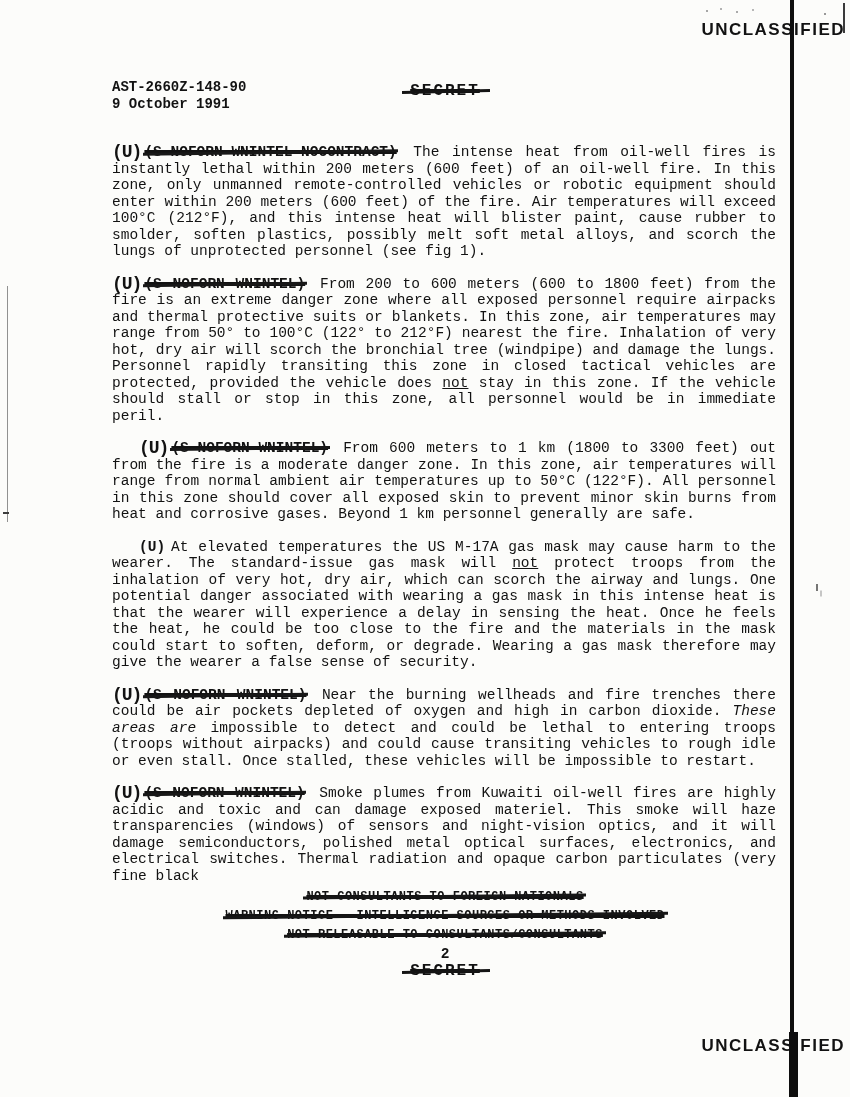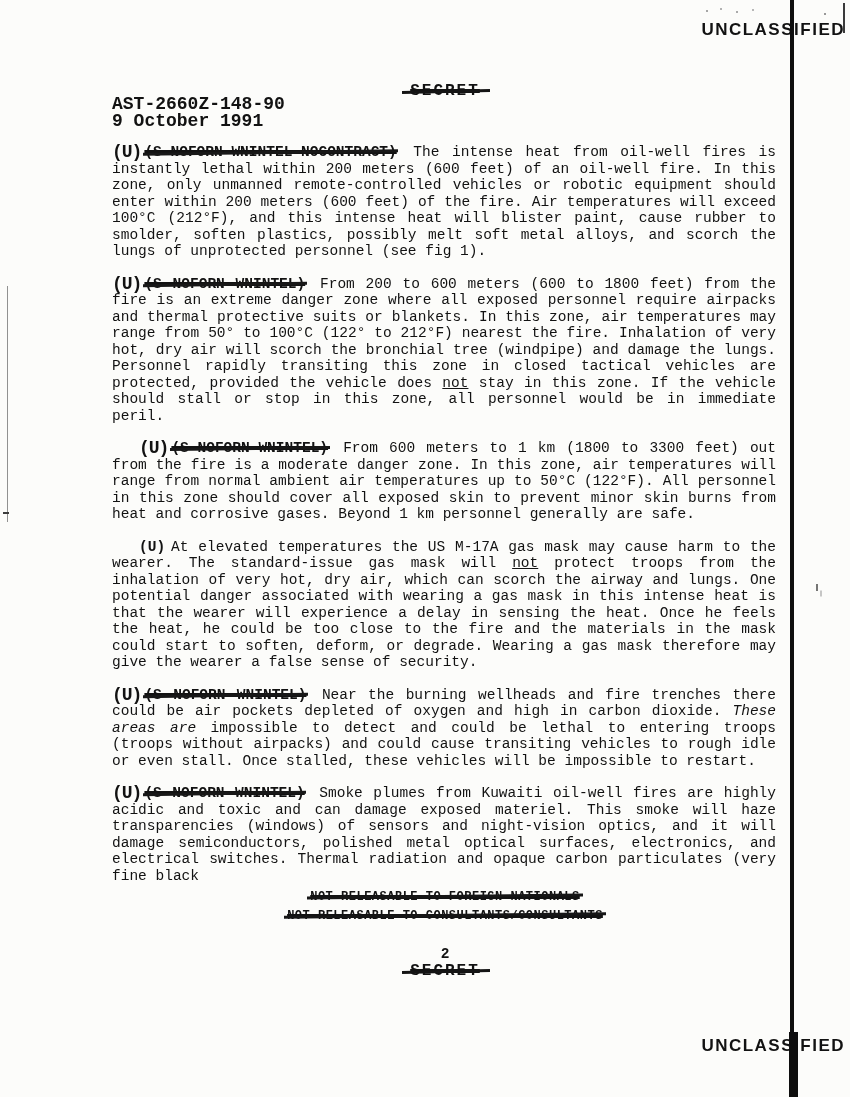--- a/index.html
+++ b/index.html
@@ -11,21 +11,21 @@
     font-family:"Liberation Mono","DejaVu Sans Mono",monospace;
     color:#121212;
   }
   .centered { position:absolute; left:45px; width:800px; text-align:center; }
   .header-unclass, .footer-unclass {
     font-family:"Liberation Sans","DejaVu Sans",sans-serif;
     font-weight:bold; font-size:17px; letter-spacing:1.5px;text-align:right;
   }
   .header-unclass { top:20px; }
   .footer-unclass { top:1036px; }
-  .docinfo { position:absolute; left:112px; top:96px; font-size:18px; line-height:17px; font-weight:bold; }
+  .docinfo { position:absolute; left:112px; top:79px; font-size:14px; line-height:17px; font-weight:bold; }
   .top-secret { top:82px; }
   .bottom-secret { top:962px; }
   .struck {
     font-weight:bold; font-size:16px; letter-spacing:2px;
     position:relative; display:inline-block; padding:0 4px;
     text-decoration:line-through;
     text-decoration-thickness:4px;
   }
   .struck::before {
     content:''; position:absolute; left:-4px; right:-6px; top:8px; height:3px;
@@ -96,21 +96,22 @@
 <div class="body-text" id="paragraphs">
     <div class="para"><span class="marker">(U)</span><span class="caveat">(S-NOFORN-WNINTEL-NOCONTRACT)</span> <span>The intense heat from oil-well fires is instantly lethal within 200 meters (600 feet) of an oil-well fire. In this zone, only unmanned remote-controlled vehicles or robotic equipment should enter within 200 meters (600 feet) of the fire. Air temperatures will exceed 100°C (212°F), and this intense heat will blister paint, cause rubber to smolder, soften plastics, possibly melt soft metal alloys, and scorch the lungs of unprotected personnel (see fig 1).</span></div>
     <div class="para"><span class="marker">(U)</span><span class="caveat">(S NOFORN WNINTEL)</span> <span>From 200 to 600 meters (600 to 1800 feet) from the fire is an extreme danger zone where all exposed personnel require airpacks and thermal protective suits or blankets. In this zone, air temperatures may range from 50° to 100°C (122° to 212°F) nearest the fire. Inhalation of very hot, dry air will scorch the bronchial tree (windpipe) and damage the lungs. Personnel rapidly transiting this zone in closed tactical vehicles are protected, provided the vehicle does </span><span class="u">not</span><span> stay in this zone. If the vehicle should stall or stop in this zone, all personnel would be in immediate peril.</span></div>
     <div class="para indent"><span class="marker">(U)</span><span class="caveat">(S-NOFORN-WNINTEL)</span> <span>From 600 meters to 1 km (1800 to 3300 feet) out from the fire is a moderate danger zone. In this zone, air temperatures will range from normal ambient air temperatures up to 50°C (122°F). All personnel in this zone should cover all exposed skin to prevent minor skin burns from heat and corrosive gases. Beyond 1 km personnel generally are safe.</span></div>
     <div class="para indent"><span class="marker-plain">(U)</span><span>At elevated temperatures the US M-17A gas mask may cause harm to the wearer. The standard-issue gas mask will </span><span class="u">not</span><span> protect troops from the inhalation of very hot, dry air, which can scorch the airway and lungs. One potential danger associated with wearing a gas mask in this intense heat is that the wearer will experience a delay in sensing the heat. Once he feels the heat, he could be too close to the fire and the materials in the mask could start to soften, deform, or degrade. Wearing a gas mask therefore may give the wearer a false sense of security.</span></div>
     <div class="para"><span class="marker">(U)</span><span class="caveat">(S NOFORN WNINTEL)</span> <span>Near the burning wellheads and fire trenches there could be air pockets depleted of oxygen and high in carbon dioxide. </span><span class="i">These areas are</span><span> impossible to detect and could be lethal to entering troops (troops without airpacks) and could cause transiting vehicles to rough idle or even stall. Once stalled, these vehicles will be impossible to restart.</span></div>
     <div class="para"><span class="marker">(U)</span><span class="caveat">(S NOFORN WNINTEL)</span> <span>Smoke plumes from Kuwaiti oil-well fires are highly acidic and toxic and can damage exposed materiel. This smoke will haze transparencies (windows) of sensors and night-vision optics, and it will damage semiconductors, polished metal optical surfaces, electronics, and electrical switches. Thermal radiation and opaque carbon particulates (very fine black</span></div>
   </div>
 
 <div class="notices" id="notices">
-    <div class="notice-row"><span class="notice">NOT RELEASABLE TO FOREIGN NATIONALS</span></div>
+    <div class="notice-row"><span class="notice">NOT CONSULTANTS TO FOREIGN NATIONALS</span></div>
+    <div class="notice-row"><span class="notice">WARNING NOTICE — INTELLIGENCE SOURCES OR METHODS INVOLVED</span></div>
     <div class="notice-row"><span class="notice">NOT RELEASABLE TO CONSULTANTS/CONSULTANTS</span></div>
   </div>
 
 <div class="centered page-number">2</div>
 
 <div class="centered bottom-secret">
   <span class="struck">SECRET</span>
 </div>
 
 <div class="centered footer-unclass">UNCLASSIFIED</div>

